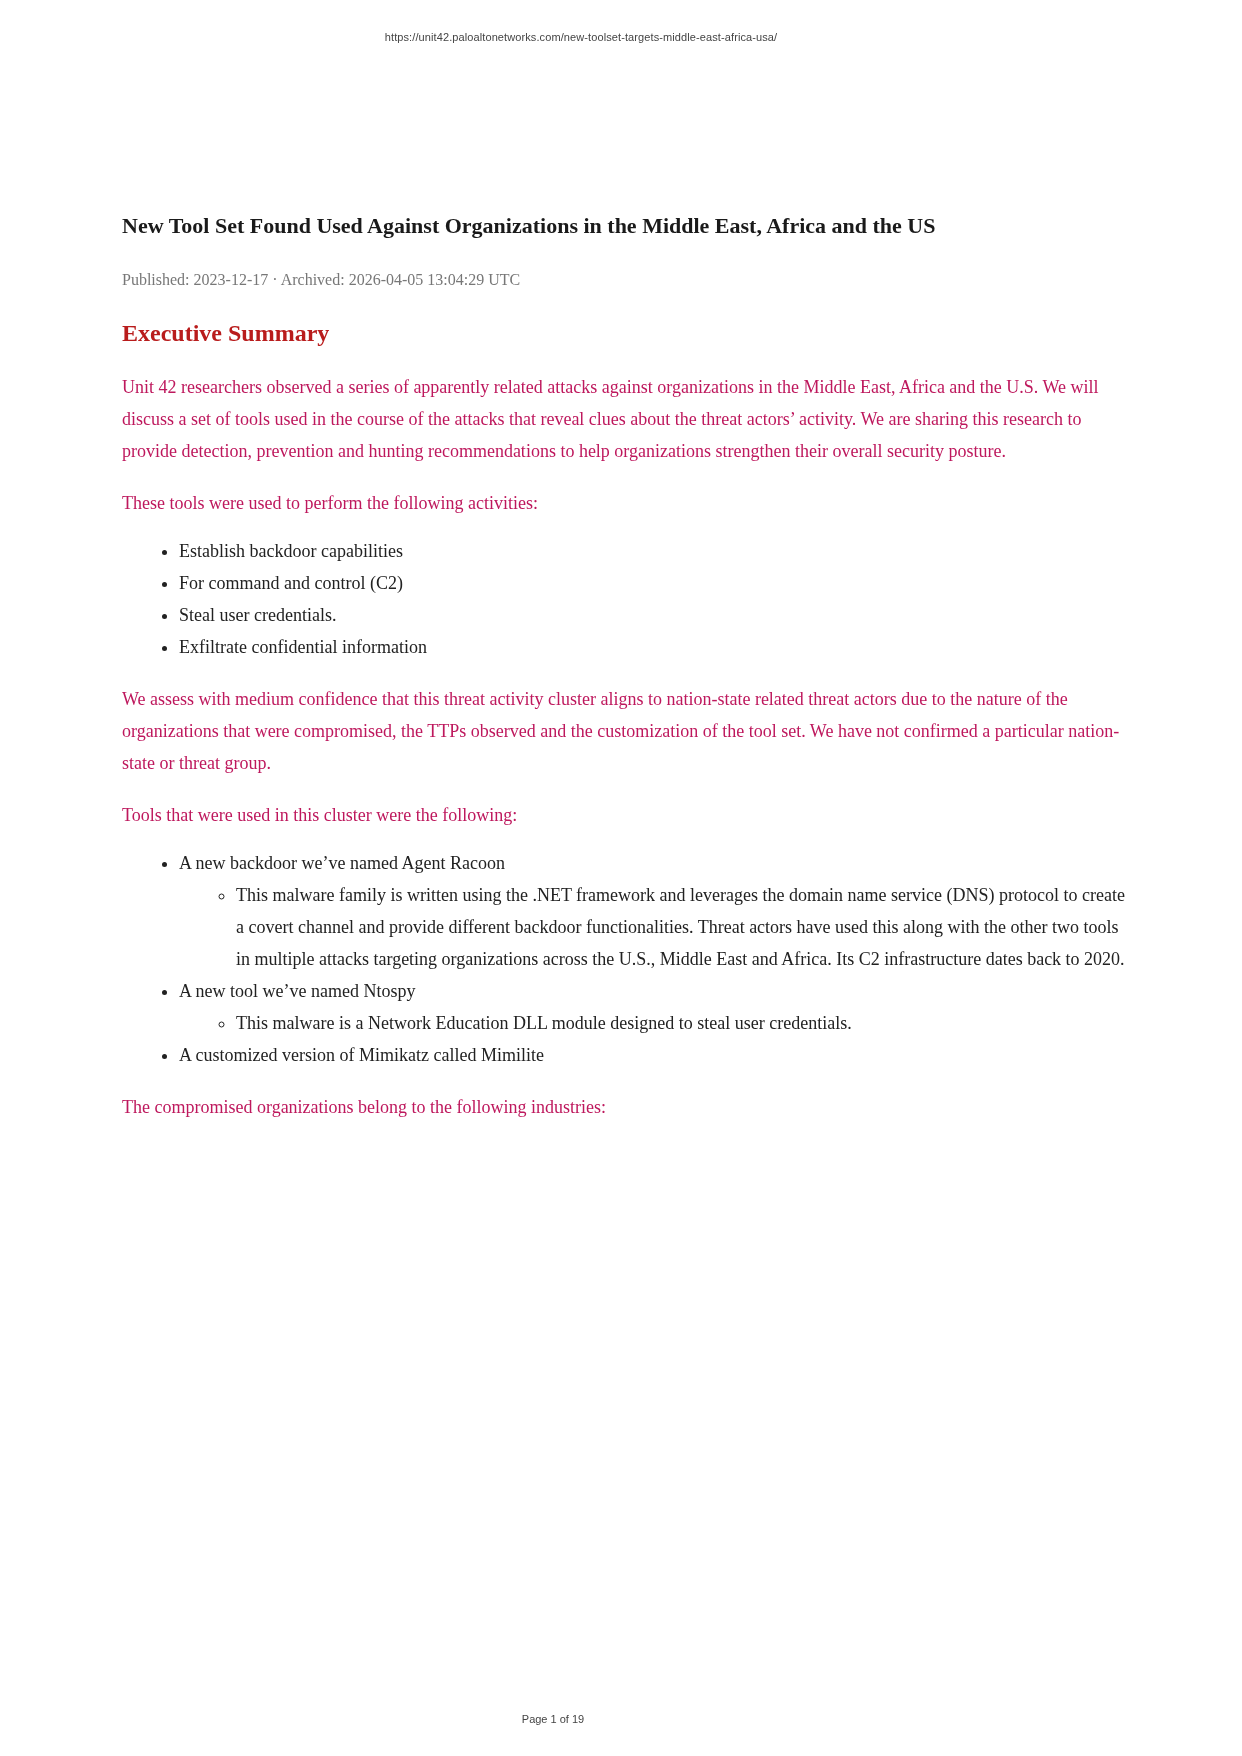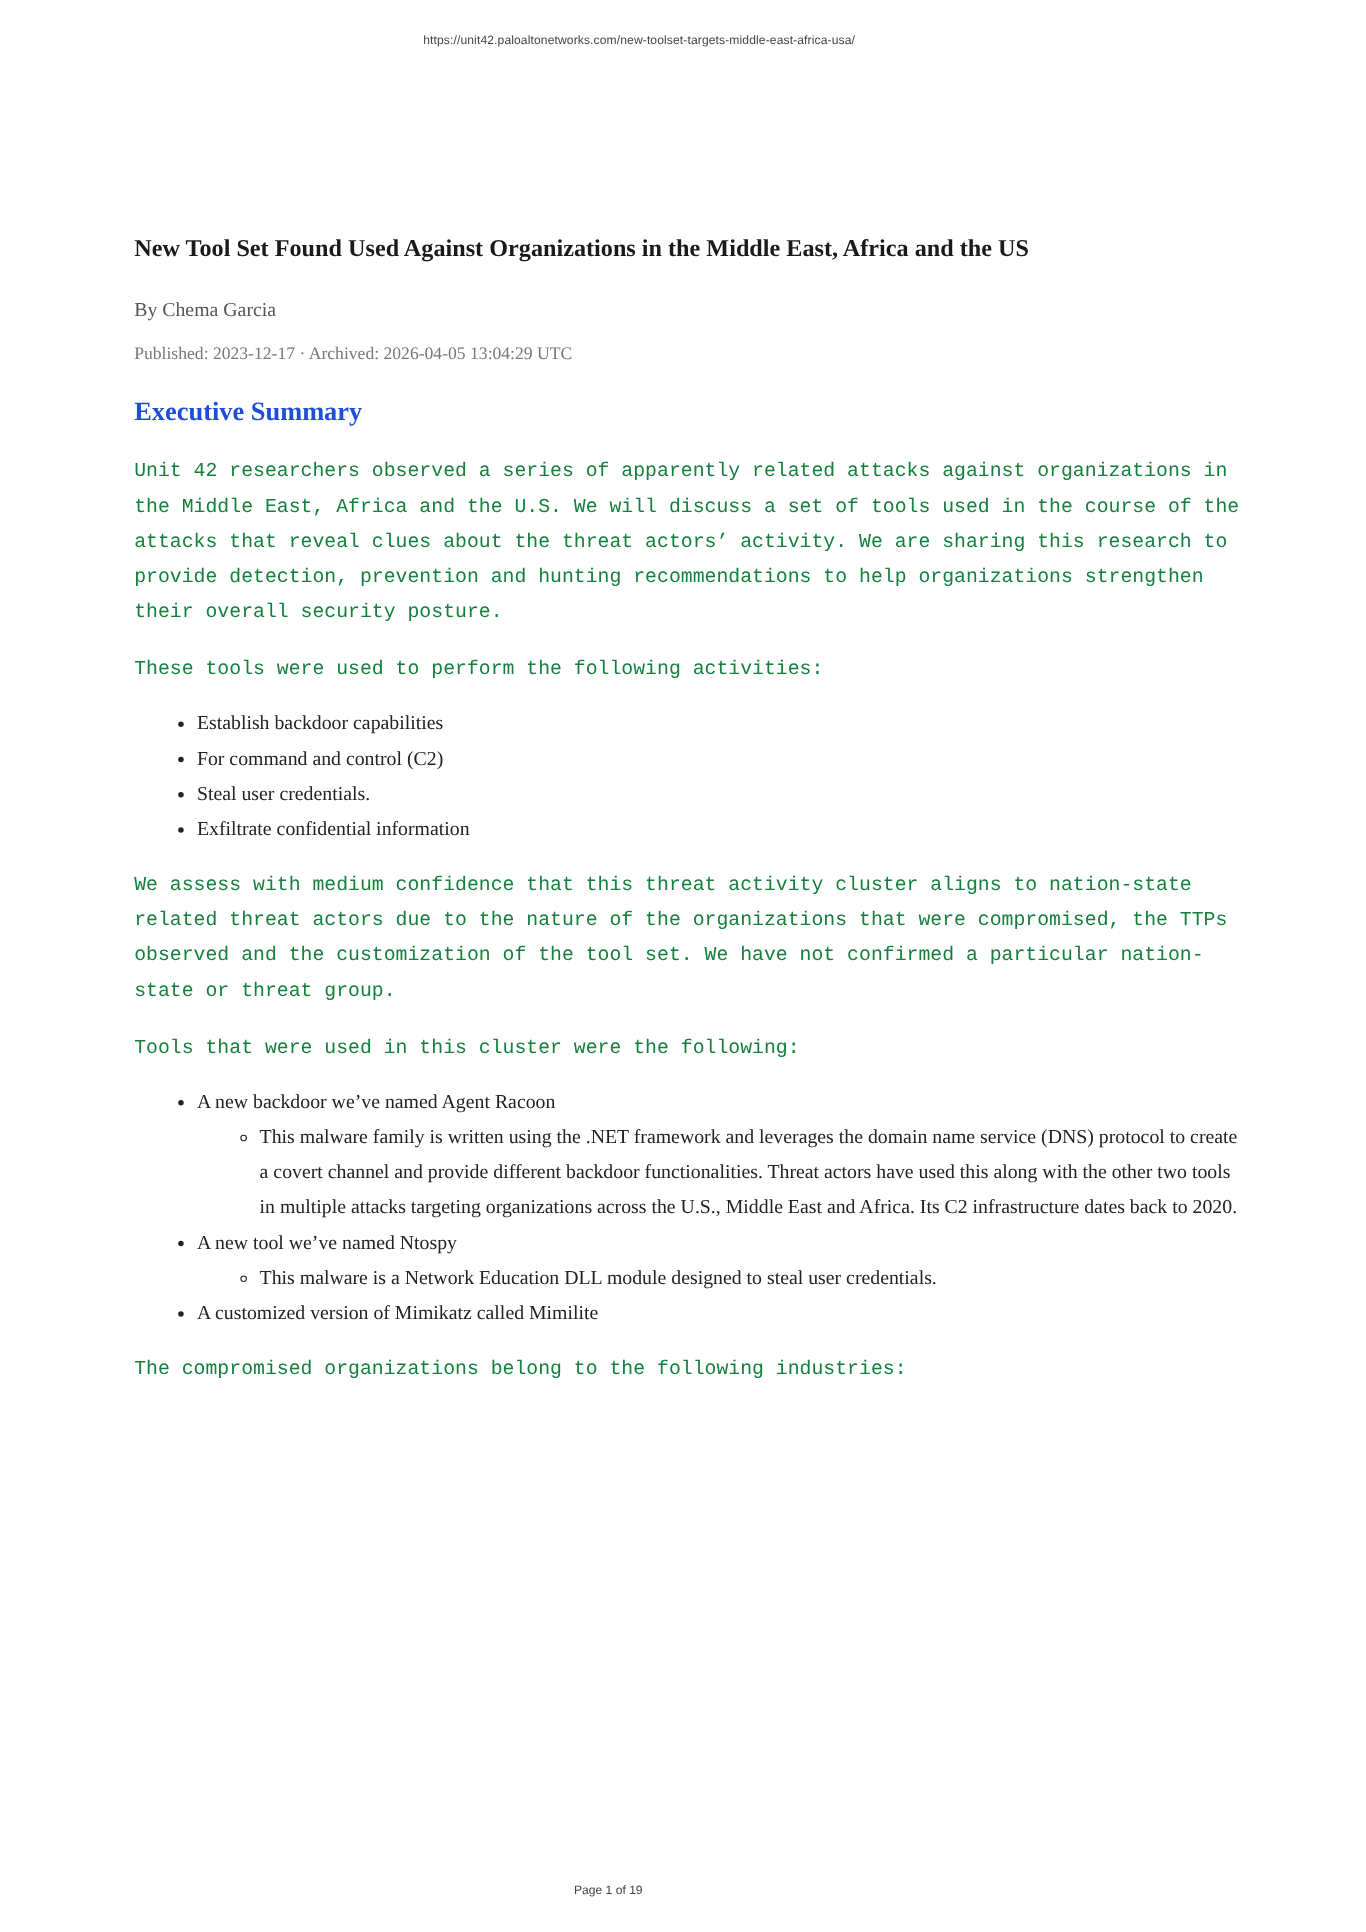--- a/index.html
+++ b/index.html
@@ -61,28 +61,27 @@
       font-size: 16px;
       line-height: 22px;
       color: #777777;
     }
     h2.section {
       margin: 25px 0 0 0;
       font-family: "Liberation Serif", serif;
       font-weight: bold;
       font-size: 24px;
       line-height: 34px;
-      color: #1d4ed8;
+      color: #b91c1c;
     }
     p {
       margin: 0;
       font-size: 18px;
       line-height: 32px;
-      color: #15803d;
-      font-family: Liberation Mono, monospace;
+      color: #be185d;
     }
     .p-first { margin-top: 21px; }
     .p-gap { margin-top: 20px; }
     ul {
       margin: 16px 0 0 0;
       padding-left: 57px;
       font-size: 18px;
       line-height: 32px;
       list-style: disc;
     }
@@ -94,21 +93,20 @@
     }
     .after-list { margin-top: 20px; }
   </style>
 </head>
 <body>
 
 <div class="page-url">https://unit42.paloaltonetworks.com/new-toolset-targets-middle-east-africa-usa/</div>
 
 <div class="content">
   <h1 class="title">New Tool Set Found Used Against Organizations in the Middle East, Africa and the US</h1>
-  <div class="byline">By Chema Garcia</div>
   <div class="meta">Published: 2023-12-17 · Archived: 2026-04-05 13:04:29 UTC</div>
 
   <h2 class="section">Executive Summary</h2>
 
   <p class="p-first">Unit 42 researchers observed a series of apparently related attacks against organizations in the Middle East, Africa and the U.S. We will discuss a set of tools used in the course of the attacks that reveal clues about the threat actors’ activity. We are sharing this research to provide detection, prevention and hunting recommendations to help organizations strengthen their overall security posture.</p>
   <p class="p-gap">These tools were used to perform the following activities:</p>
 
   <ul>
     <li>Establish backdoor capabilities</li>
     <li>For command and control (C2)</li>

